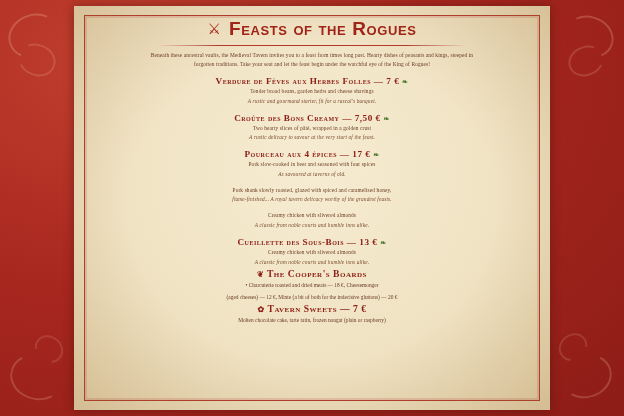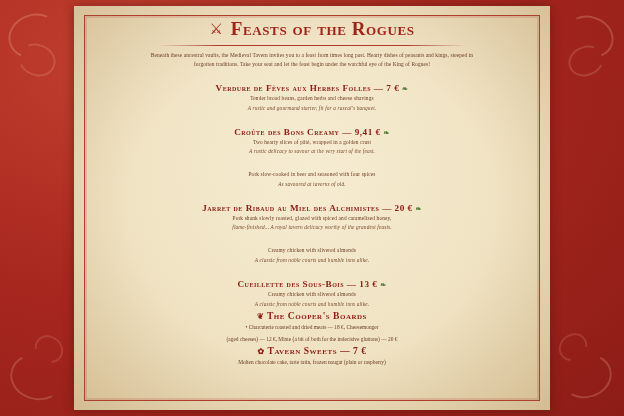--- a/index.html
+++ b/index.html
@@ -86,21 +86,21 @@
     justify-content: center;
     gap: 8px;
     margin-top: 6px;
   }
   .title-icon {
     font-size: 15px;
     color: #a8291f;
     line-height: 1;
   }
   .title {
-    font-family: Liberation Serif, serif;
+    font-family: Liberation Sans, sans-serif;
     font-size: 19px;
     font-weight: bold;
     letter-spacing: 0.6px;
     color: #a02418;
     font-variant: small-caps;
     white-space: nowrap;
   }
 
   .rule {
     width: 310px;
@@ -112,21 +112,21 @@
   .intro {
     font-size: 5.4px;
     line-height: 1.75;
     color: #6a3a21;
     max-width: 330px;
     margin: 0 auto;
     letter-spacing: 0.1px;
   }
 
   .dish {
-    margin-top: 13px;
+    margin-top: 6px;
     text-align: center;
   }
   .dish-name {
     font-size: 9.2px;
     font-weight: bold;
     font-variant: small-caps;
     letter-spacing: 0.5px;
     color: #8e2018;
     white-space: nowrap;
   }
@@ -205,43 +205,43 @@
         <div class="dish-desc">
           <span>Tender broad beans, garden herbs and cheese shavings</span>
           <span class="line2">A rustic and gourmand starter, fit for a rascal's banquet.</span>
         </div>
       </div>
 
       <div class="dish">
         <div class="dish-name">
           <span>Croûte des Bons Creamy</span>
           <span> — </span>
-          <span class="price">9,41 €</span>
+          <span class="price">7,50 €</span>
           <span class="leaf">❧</span>
         </div>
         <div class="dish-desc">
           <span>Two hearty slices of pâté, wrapped in a golden crust</span>
           <span class="line2">A rustic delicacy to savour at the very start of the feast.</span>
         </div>
       </div>
 
       <div class="dish">
+        <div class="dish-name">
+          <span>Pourceau aux 4 épices</span>
+          <span> — </span>
+          <span class="price">17 €</span>
+          <span class="leaf">❧</span>
+        </div>
         <div class="dish-desc">
           <span>Pork slow-cooked in beer and seasoned with four spices</span>
           <span class="line2">As savoured at taverns of old.</span>
         </div>
       </div>
 
       <div class="dish">
-        <div class="dish-name">
-          <span>Jarret de Ribaud au Miel des Alchimistes</span>
-          <span> — </span>
-          <span class="price">20 €</span>
-          <span class="leaf">❧</span>
-        </div>
         <div class="dish-desc">
           <span>Pork shank slowly roasted, glazed with spiced and caramelised honey,</span>
           <span class="line2">flame-finished... A royal tavern delicacy worthy of the grandest feasts.</span>
         </div>
       </div>
 
       <div class="dish">
         <div class="dish-desc">
           <span>Creamy chicken with slivered almonds</span>
           <span class="line2">A classic from noble courts and humble inns alike.</span>

